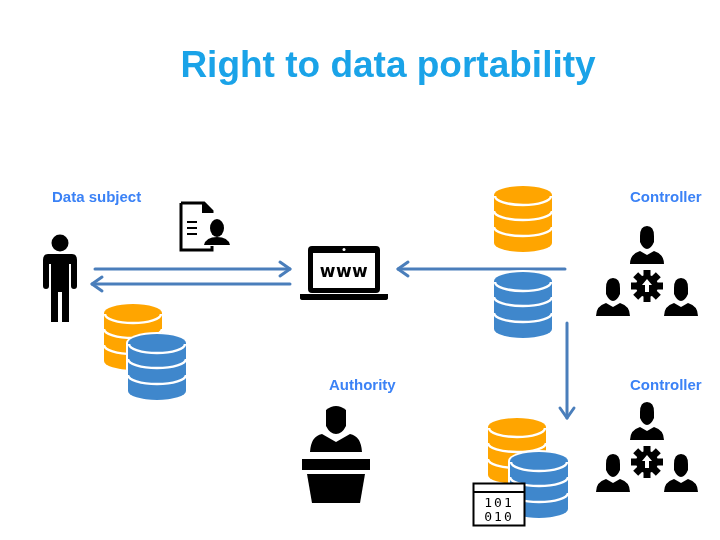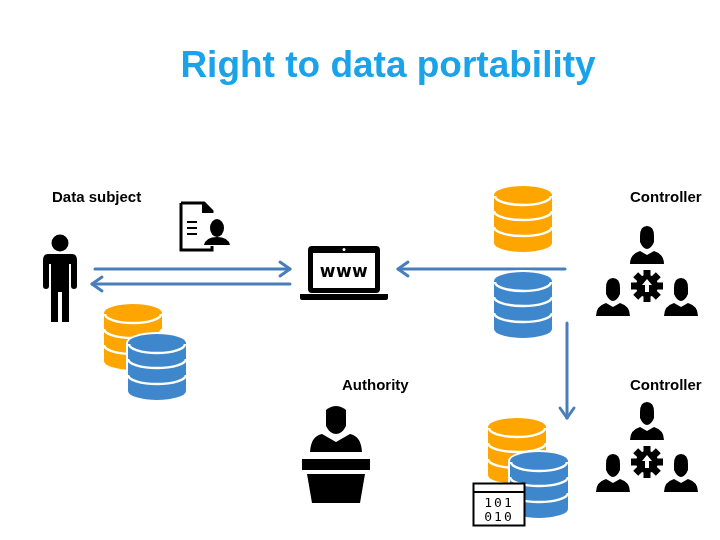--- a/index.html
+++ b/index.html
@@ -1,21 +1,21 @@
 <!DOCTYPE html>
 <html><head>
 <meta charset="utf-8">
 <style>
   html, body { margin: 0; padding: 0; background: #ffffff; }
   body { width: 720px; height: 540px; position: relative; overflow: hidden;
          font-family: "Liberation Sans", "DejaVu Sans", sans-serif; }
   .abs { position: absolute; padding-left: 28px; }
   .title { left: 0; top: 44px; width: 720px; text-align: center;
            font-size: 37px; font-weight: bold; color: #1aa3e8; letter-spacing: 0px; }
-  .label { font-size: 15px; font-weight: bold; color: #000000; white-space: nowrap; }
+  .label { font-size: 15px; font-weight: bold; color: #3b82f6; white-space: nowrap; }
   svg.icon { position: absolute; overflow: visible; }
   svg.canvas { position: absolute; left: 0; top: 0; }
 </style>
 </head>
 <body>
 
 <div class="abs title">Right to data portability</div>
 
 <svg class="canvas" width="720" height="540">
   <g stroke="#4a7ebb" stroke-width="3" fill="none" stroke-linecap="round" stroke-linejoin="round">
@@ -135,21 +135,21 @@
       <rect x="47.5" y="46" width="7" height="8" fill="#000" transform="rotate(135 51 62)"></rect>
       <rect x="47.5" y="46" width="7" height="8" fill="#000" transform="rotate(180 51 62)"></rect>
       <rect x="47.5" y="46" width="7" height="8" fill="#000" transform="rotate(225 51 62)"></rect>
       <rect x="47.5" y="46" width="7" height="8" fill="#000" transform="rotate(270 51 62)"></rect>
       <rect x="47.5" y="46" width="7" height="8" fill="#000" transform="rotate(315 51 62)"></rect>
       <circle cx="51" cy="62" r="11" fill="#000"></circle>
       <path d="M51,55 L56,61 H53 V68 H49 V61 H46 Z" fill="#fff"></path>
     </g>
   </svg>
 
-<div class="abs label" style="left:301px; top:376px;margin-left:13px;">Authority</div>
+<div class="abs label" style="left:301px; top:376px;">Authority</div>
 <svg class="icon" style="left:300px; top:404px;" width="72" height="100" viewBox="0 0 72 100">
   <path d="M26,6 Q36,-2 46,6 V22 Q42,30 36,30 Q30,30 26,22 Z" fill="#000"></path>
   <path d="M10,48 Q11,32 22,30 L36,38 L50,30 Q61,32 62,48 Z" fill="#000"></path>
   <rect x="2" y="55" width="68" height="11" fill="#000"></rect>
   <path d="M7,70 H65 L60,99 H12 Z" fill="#000"></path>
 </svg>
 
 <div class="abs label" style="left:602px; top:376px;">Controller</div>
 <svg class="icon group-gear" style="left:596px; top:400px;" width="102" height="96" viewBox="0 0 102 96">
     <path d="M44,12 Q44,2 51,2 Q58,2 58,12 V18 Q55,25 51,25 Q47,25 44,18 Z M34,40 Q34,30 44,27 L51,31 L58,27 Q68,30 68,40 Z" fill="#000"></path>

